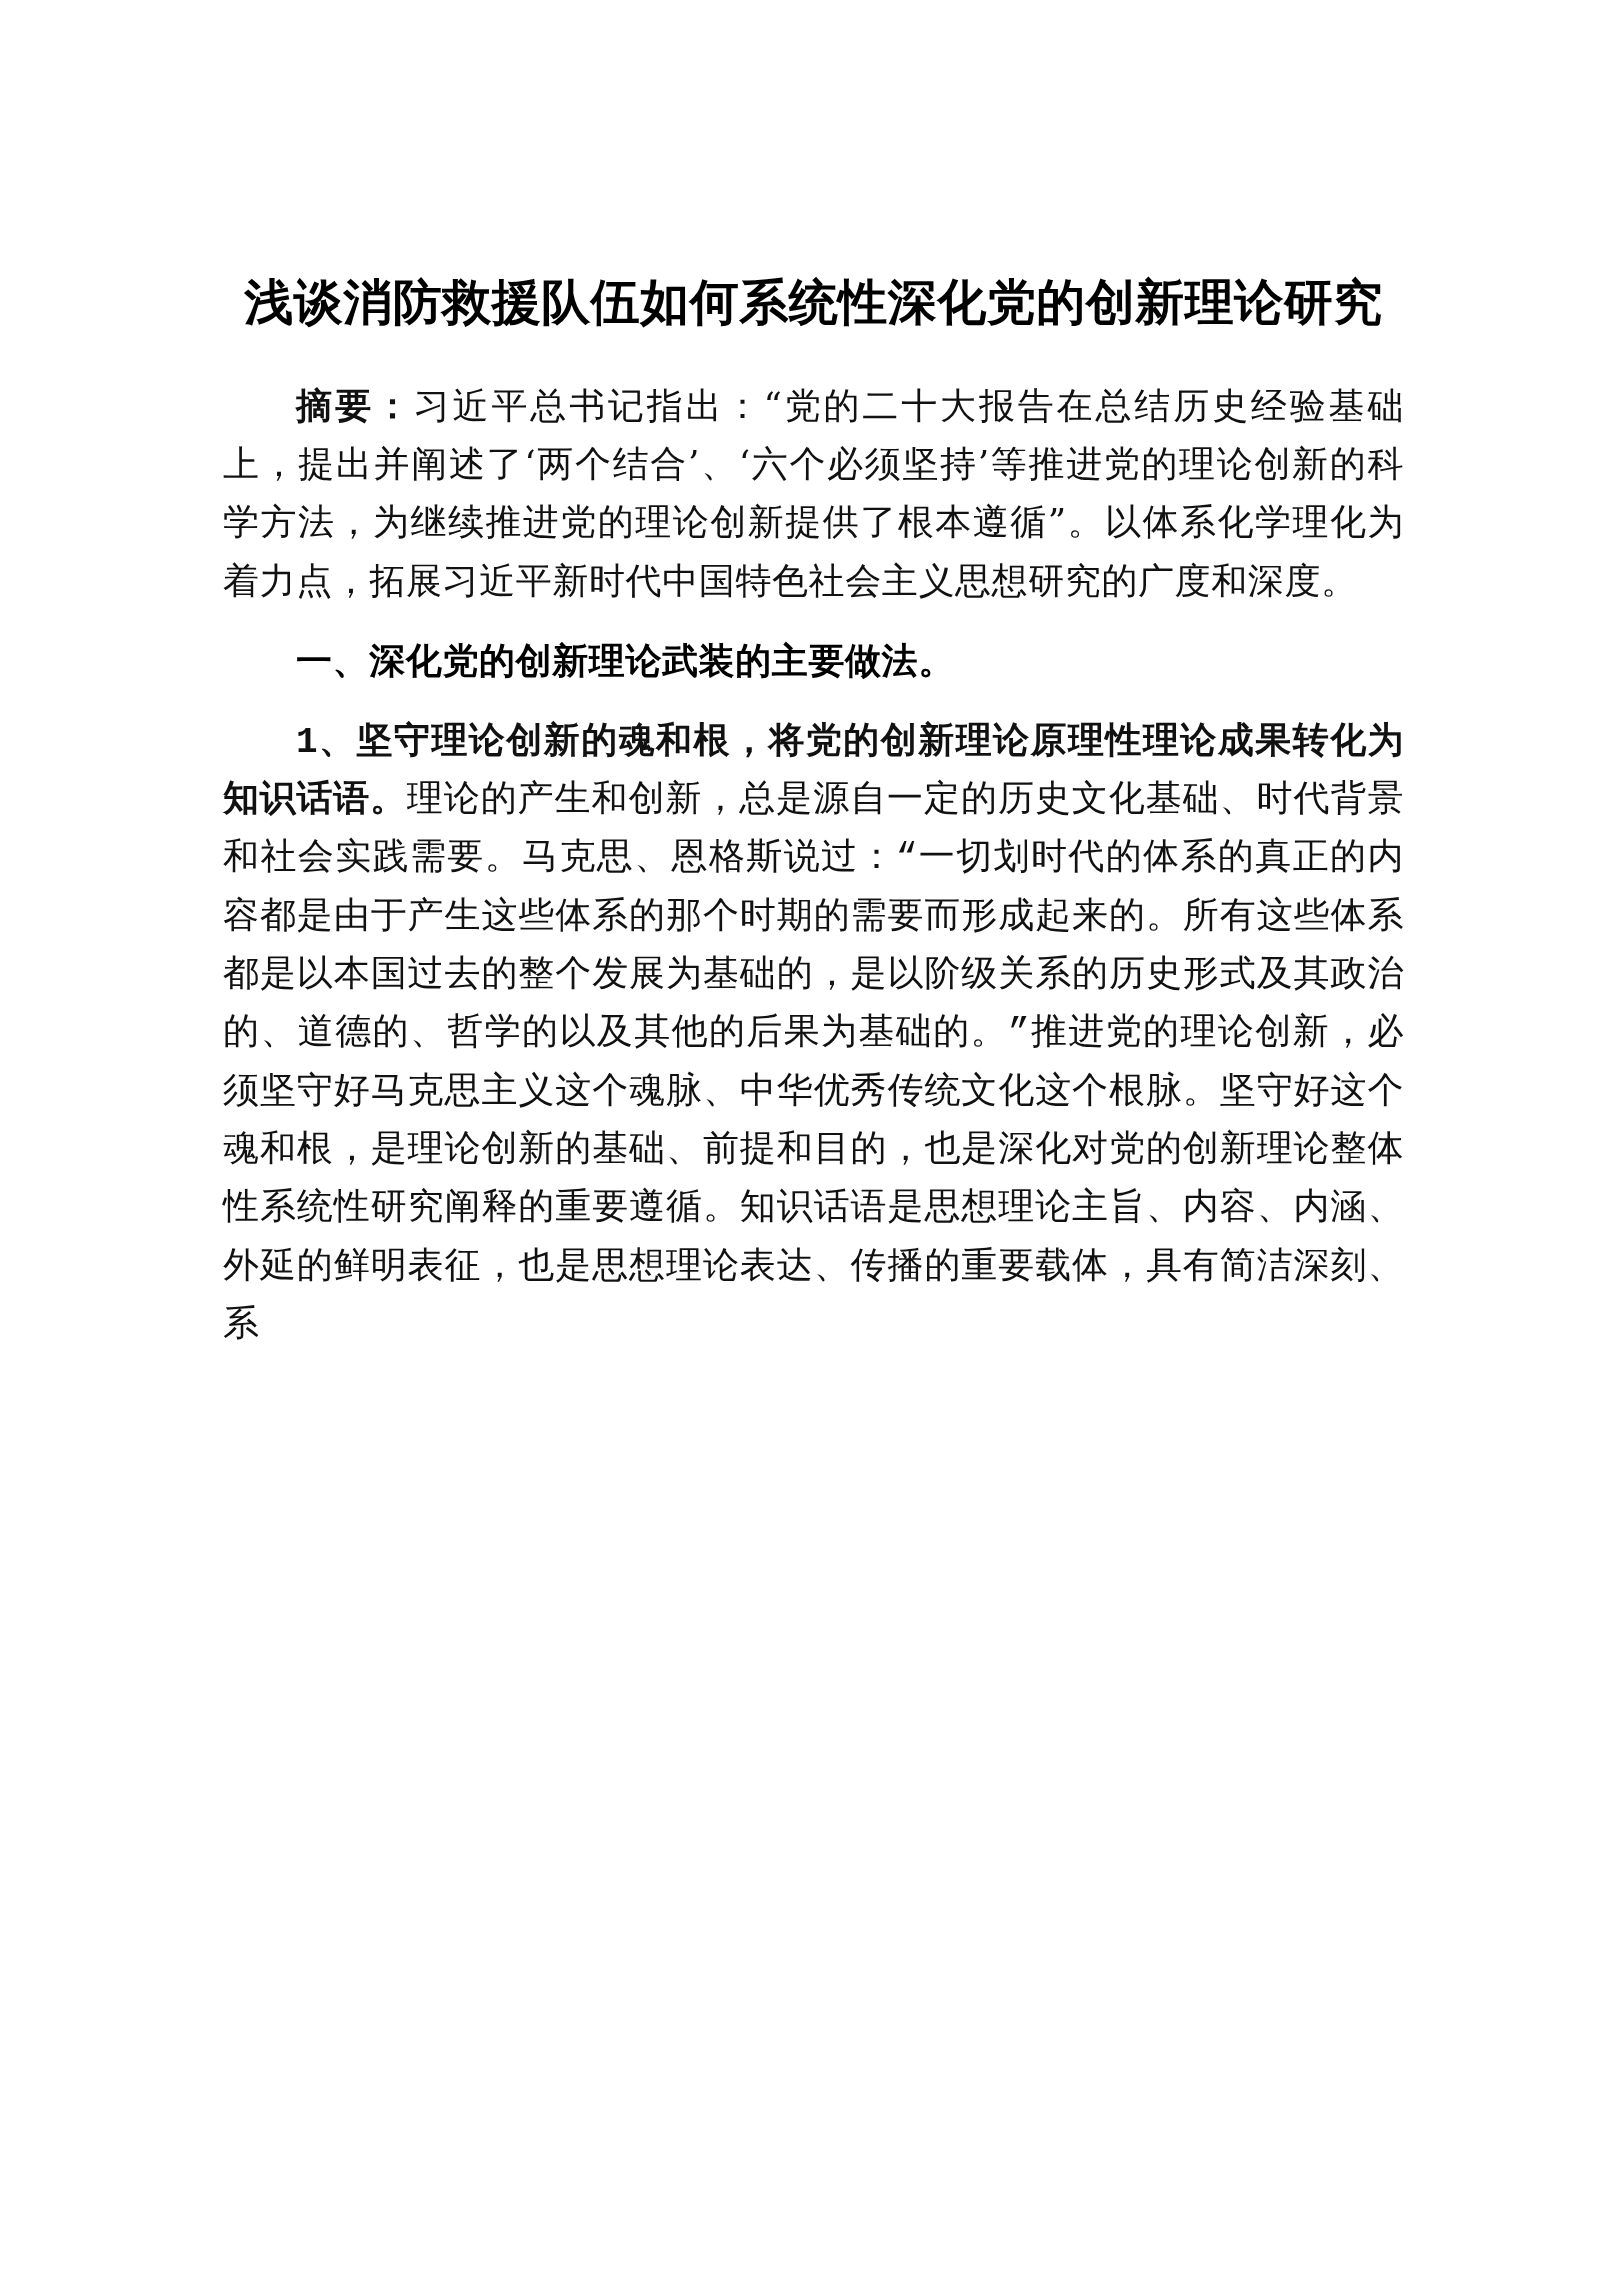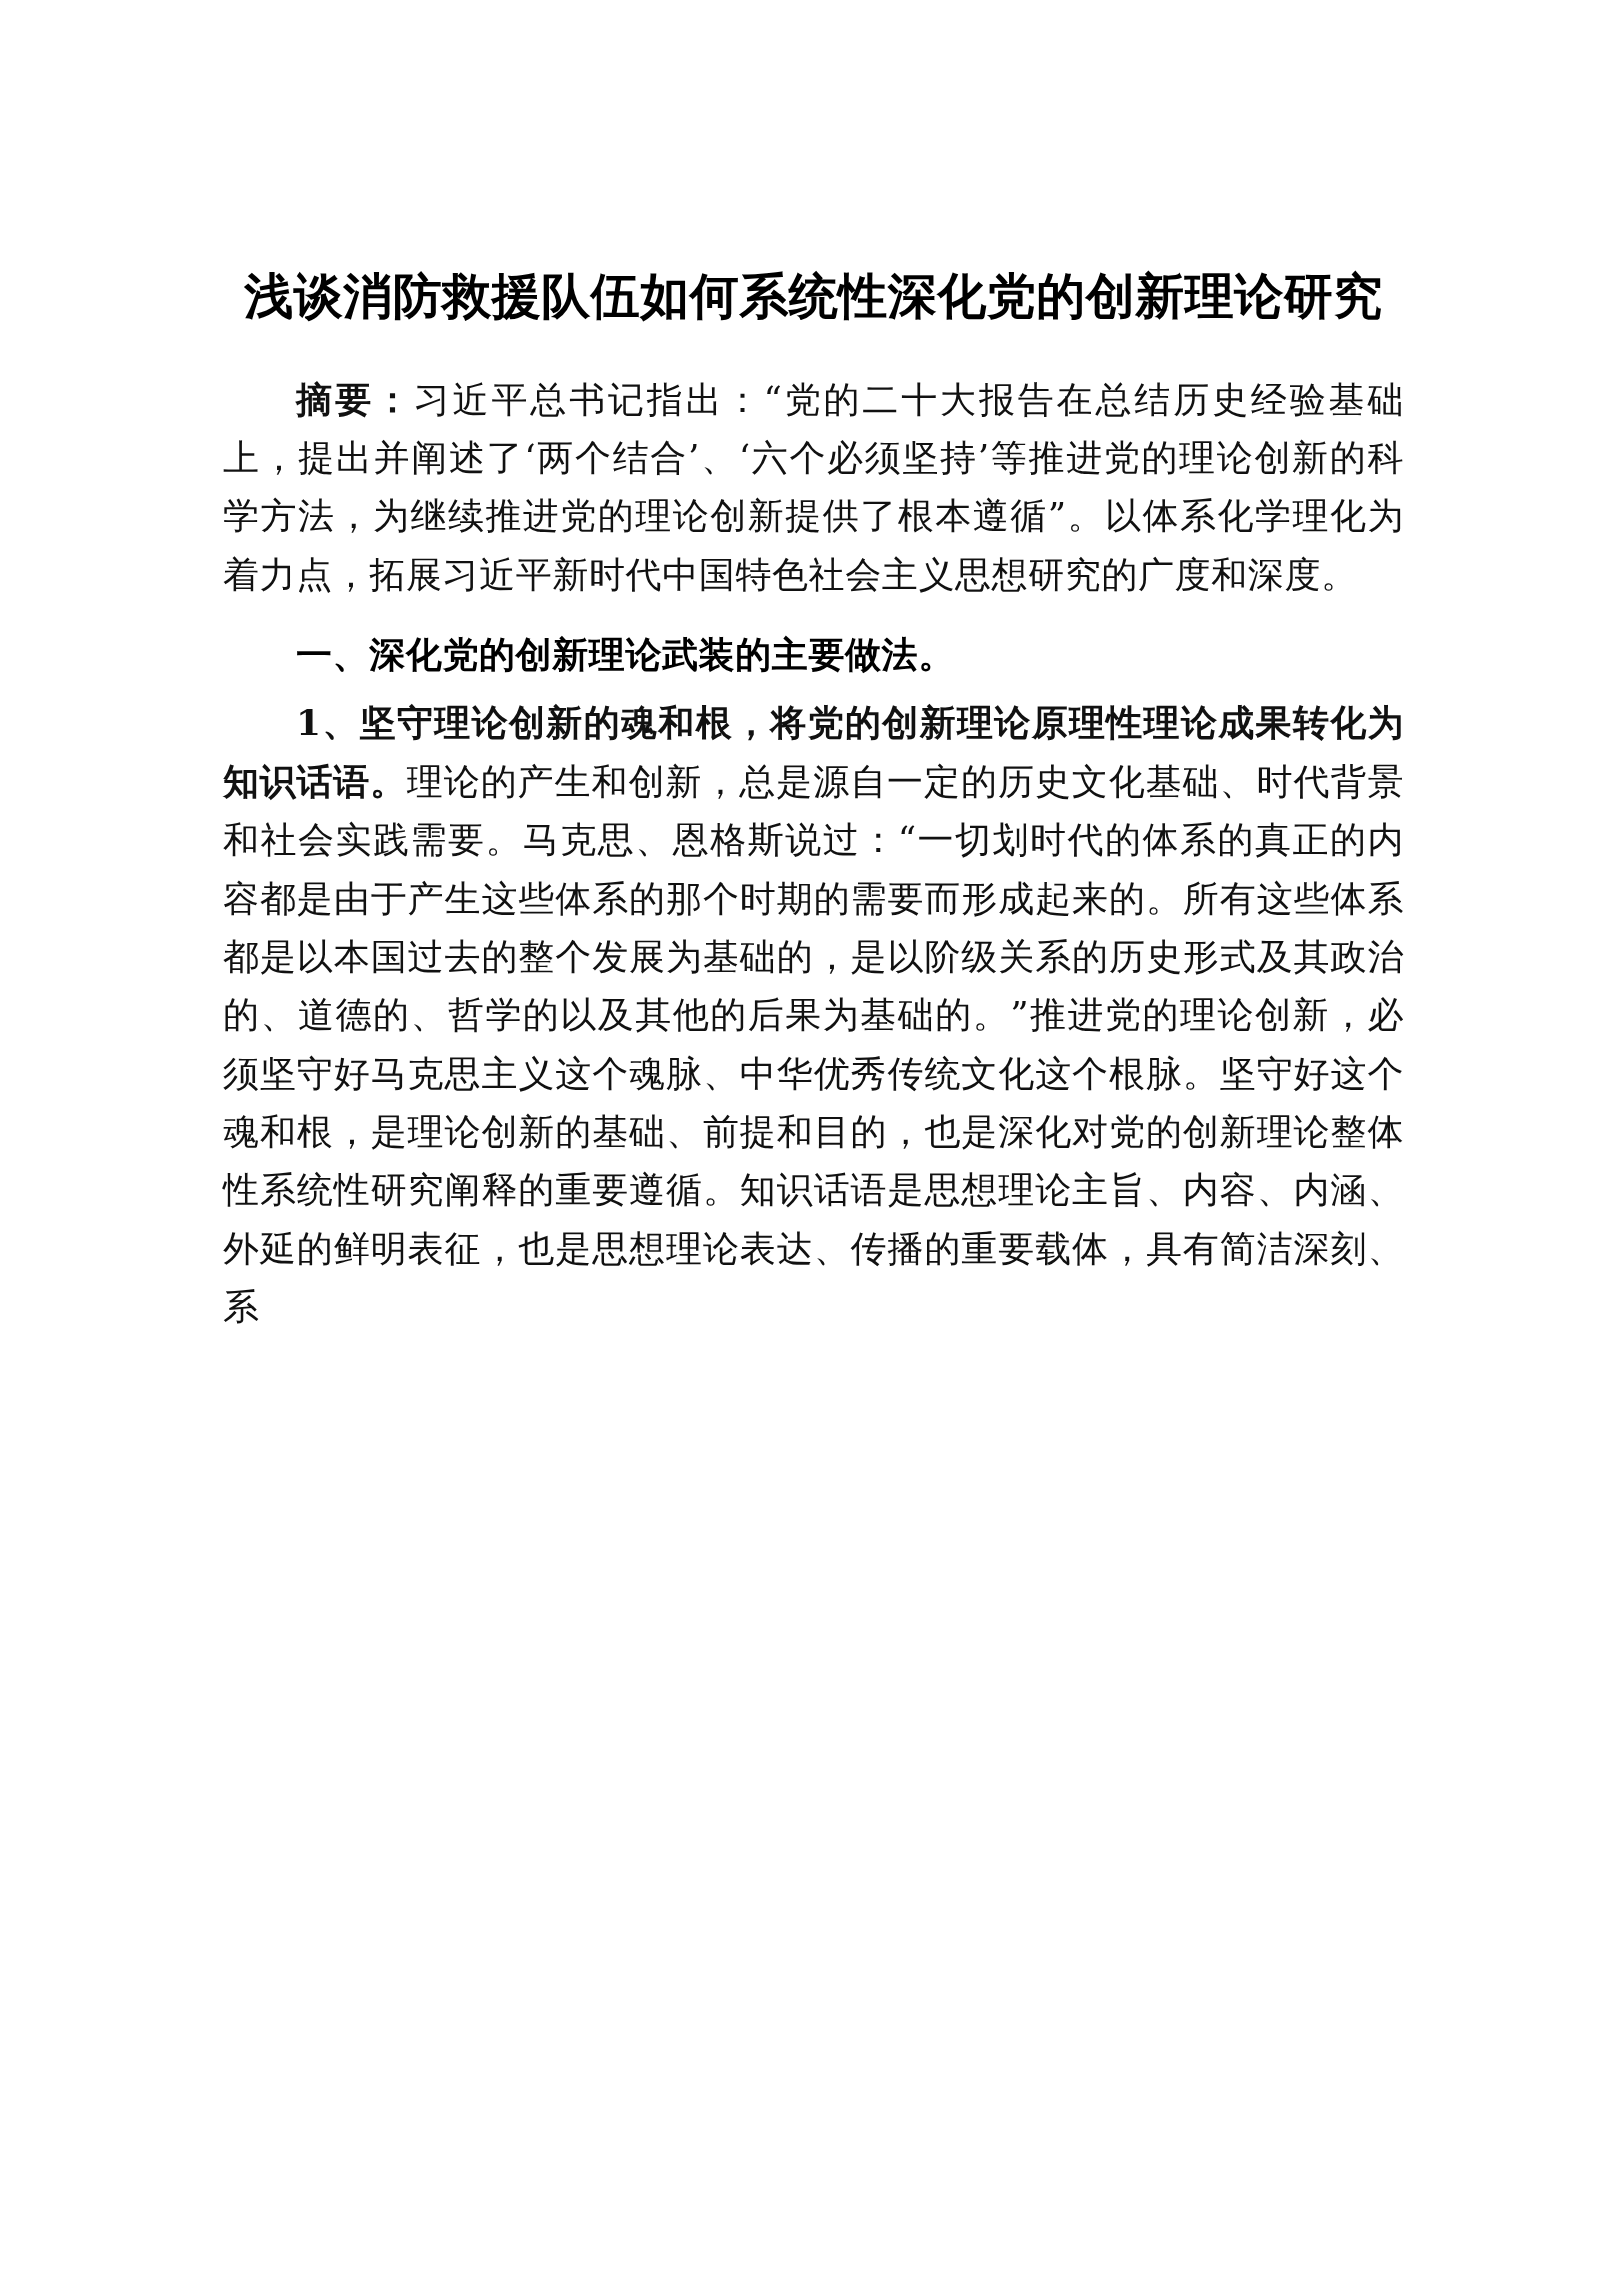--- a/index.html
+++ b/index.html
@@ -26,21 +26,21 @@
 
   .content {
     position: absolute;
     left: 223px;
     top: 0;
     width: 1181px;
   }
 
   
   .doc-title {
-    margin: 0;
+    margin: 6px;
     padding-top: 265px;
     text-align: center;
     font-family: "DejaVu Sans", "Liberation Sans", sans-serif;
     font-weight: 700;
     font-size: 49px;
     line-height: 1.32;
     letter-spacing: 0.5px;
     color: #000;
     text-rendering: geometricPrecision;
   }
@@ -56,21 +56,22 @@
     text-indent: 73px;
     color: #111;
     letter-spacing: 0.6px;
   }
 
   .para.abstract {
     margin-top: 41px;
   }
 
   .para.body-para {
-    margin-top: 9px;
+    margin-top: 24px;
+    font-family: Liberation Mono, monospace;
   }
 
   
   .b-kai {
     font-weight: 700;
     letter-spacing: 0.4px;
   }
 
   
   .section-heading {

